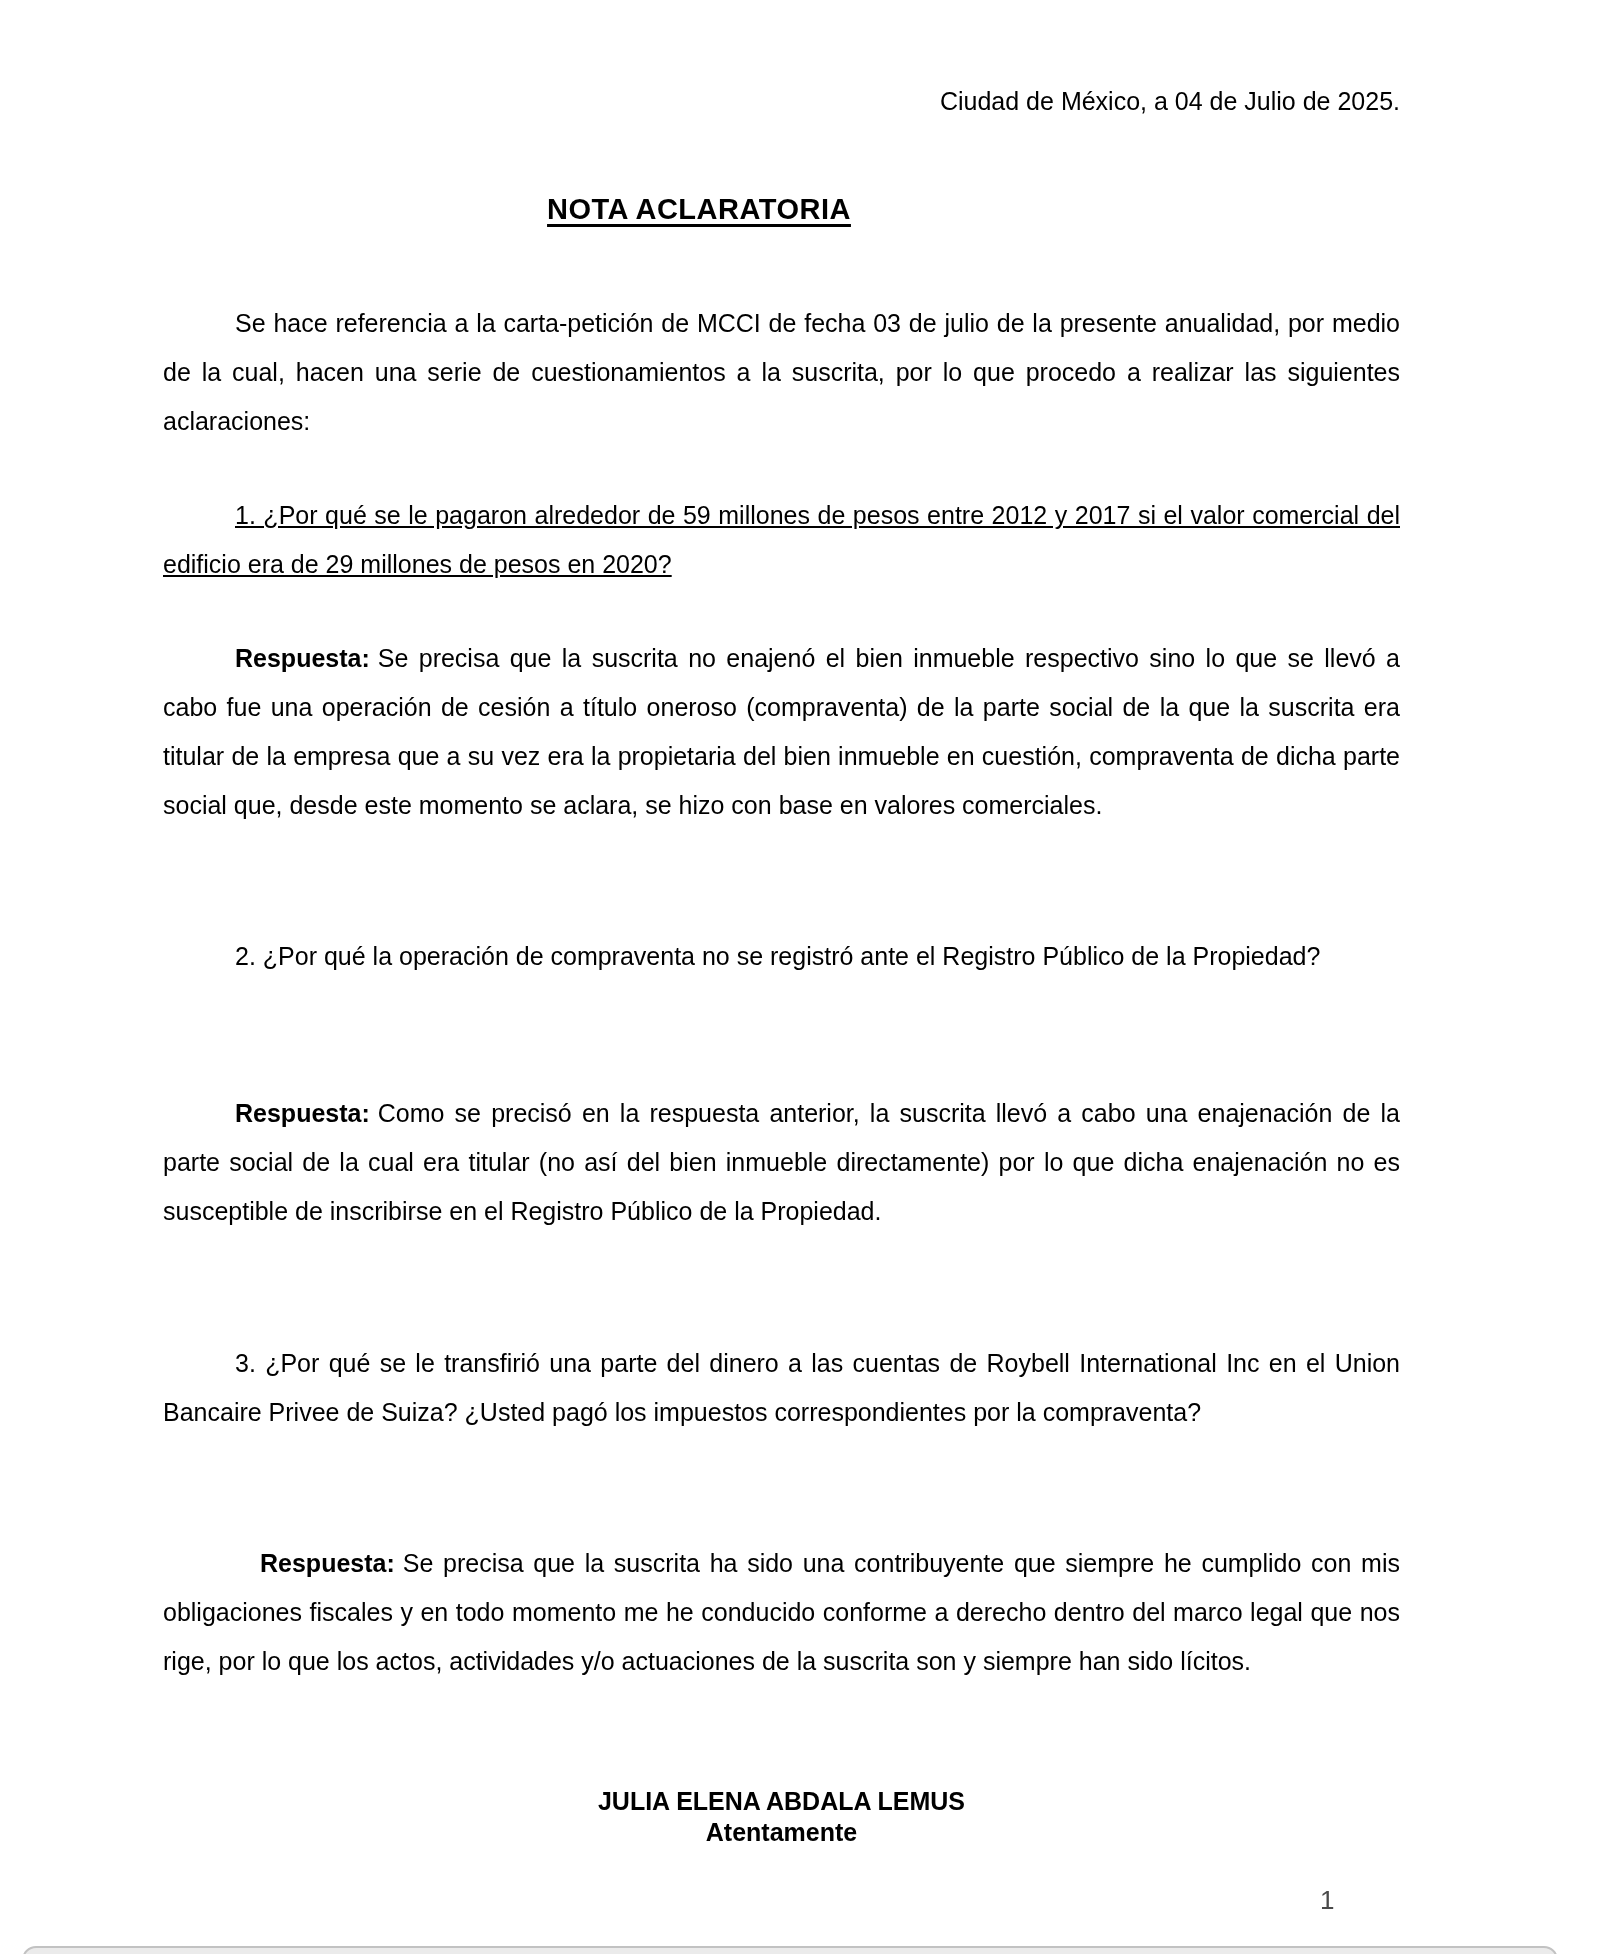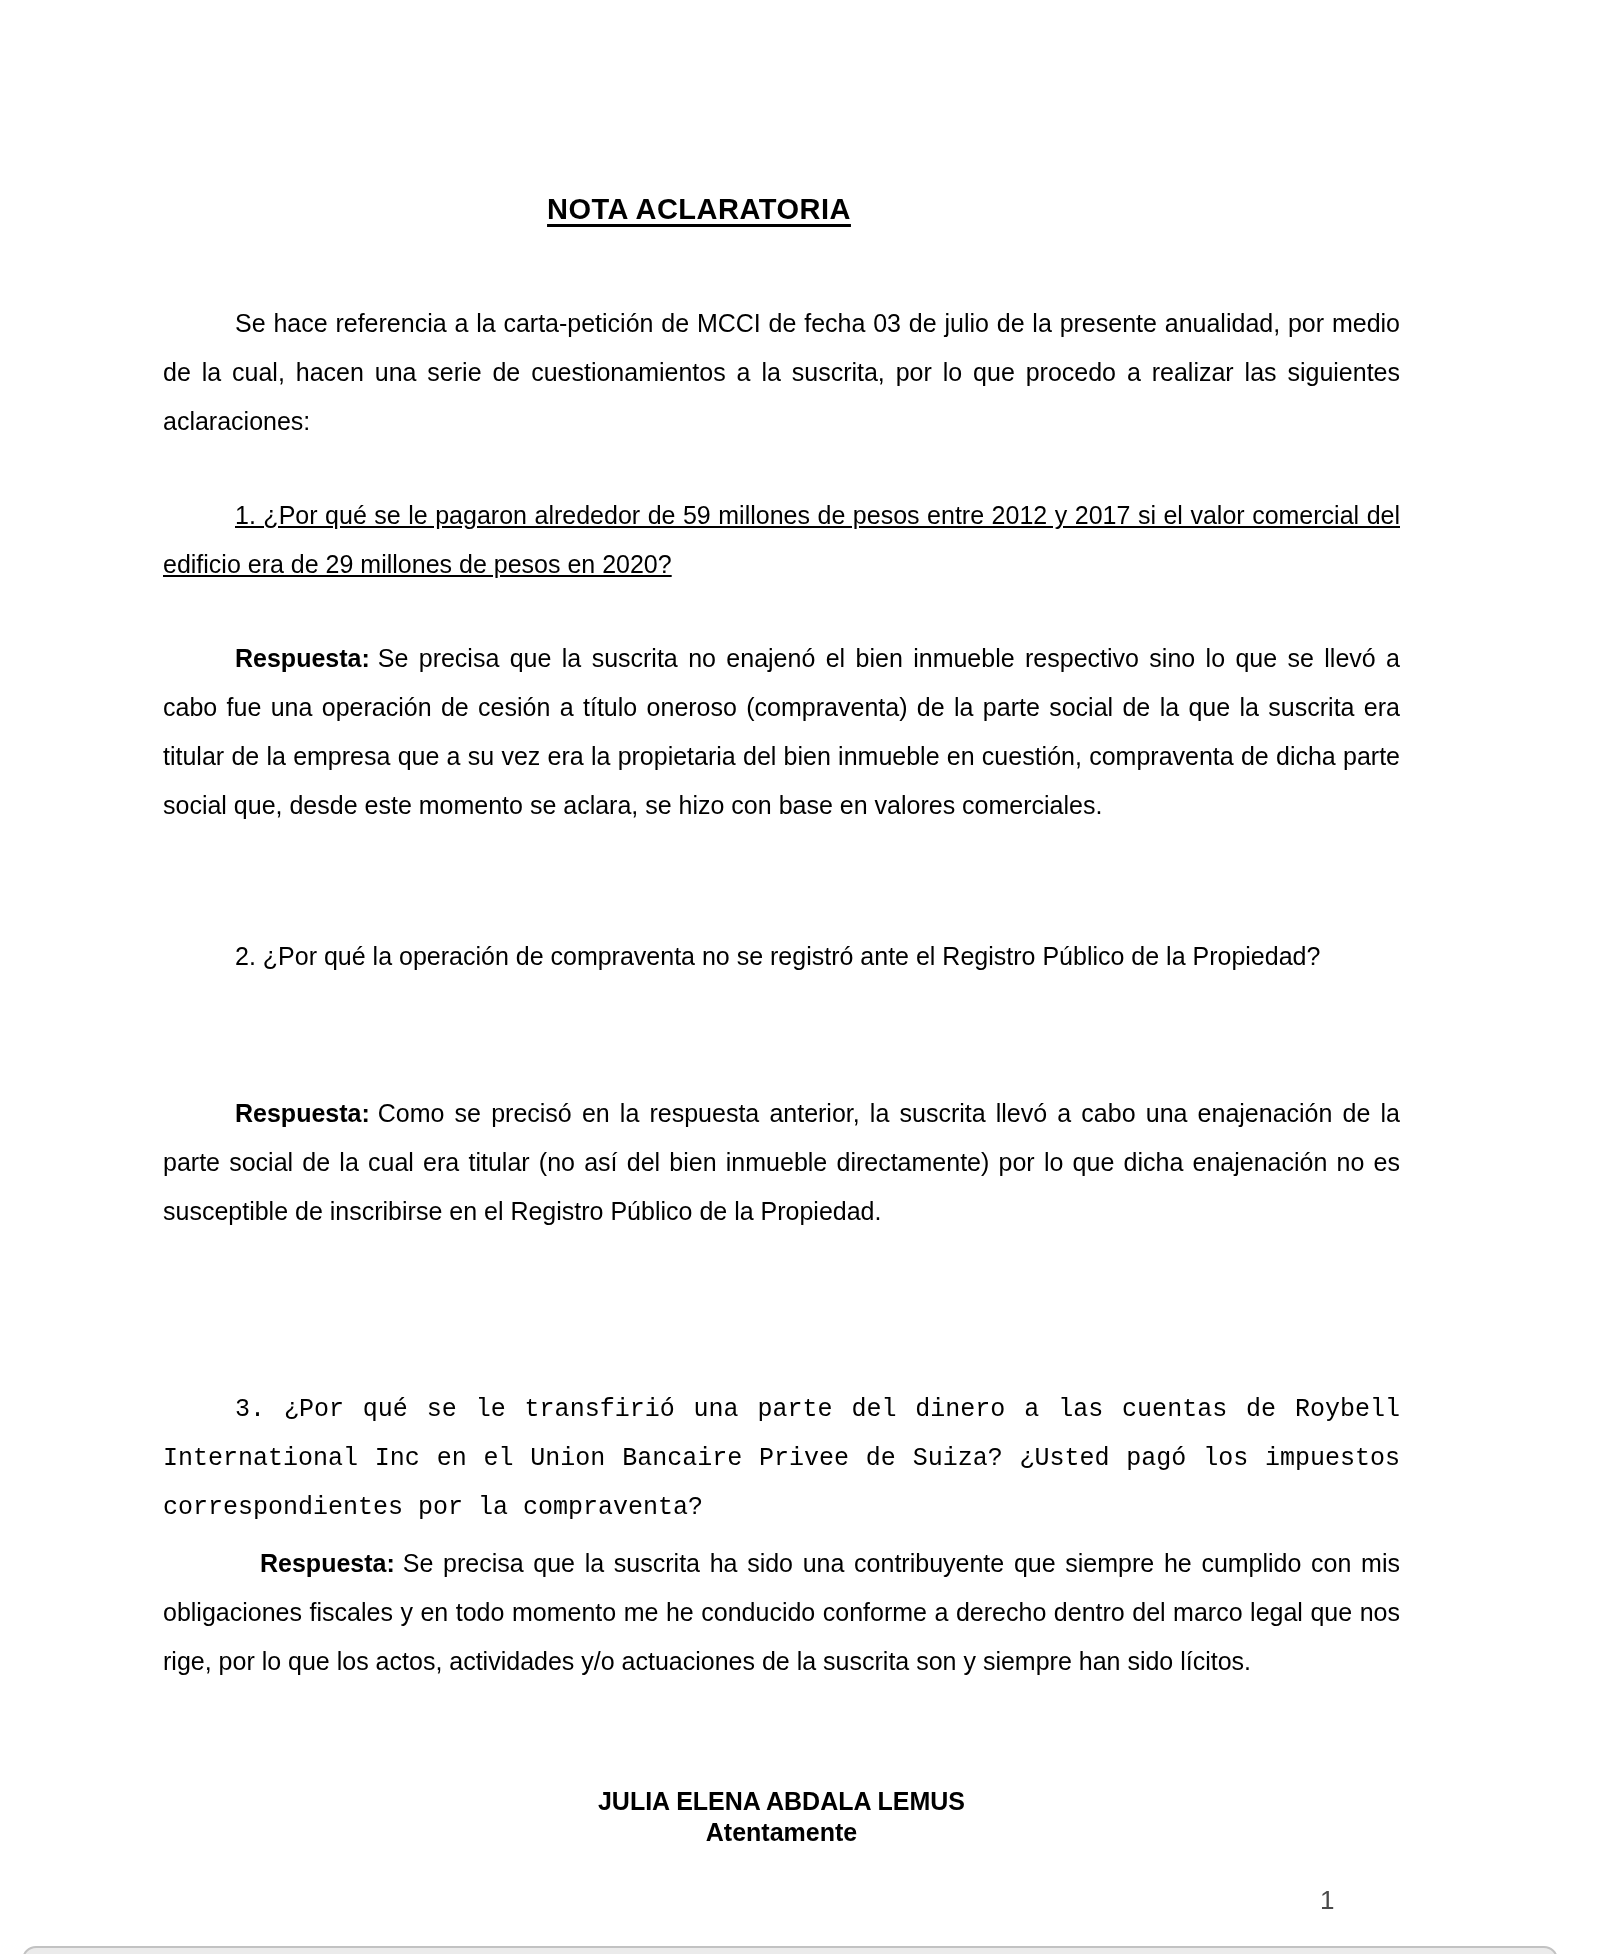--- a/index.html
+++ b/index.html
@@ -49,21 +49,21 @@
     text-indent: 72px;
   }
   .para.indent-lg {
     text-indent: 97px;
   }
   .para-intro { top: 299px; }
   .para-q1   { top: 491px; text-decoration: underline; }
   .para-a1   { top: 634px; }
   .para-q2   { top: 932px; }
   .para-a2   { top: 1089px; }
-  .para-q3   { top: 1385px; font-family: Liberation Mono, monospace; }
+  .para-q3   { top: 1339px; }
   .para-a3   { top: 1539px; }
   .answer-label {
     font-weight: bold;
     margin-right: 8px;
   }
   .signature {
     position: absolute;
     left: 163px;
     top: 1786px;
     width: 1237px;
@@ -89,20 +89,21 @@
     border: 2px solid #c2c2c2;
     border-radius: 14px;
     box-sizing: border-box;
   }
 </style>
 </head>
 <body>
 
 <div class="page">
 
+  <div class="block date-line">Ciudad de México, a 04 de Julio de 2025.</div>
 
   <div class="doc-title">NOTA ACLARATORIA</div>
 
   <div class="block para para-intro"><span>Se hace referencia a la carta-petición de MCCI de fecha 03 de julio de la presente anualidad, por medio de la cual, hacen una serie de cuestionamientos a la suscrita, por lo que procedo a realizar las siguientes aclaraciones:</span></div>
 
   <div class="block para para-q1"><span>1. ¿Por qué se le pagaron alrededor de 59 millones de pesos entre 2012 y 2017 si el valor comercial del edificio era de 29 millones de pesos en 2020?</span></div>
 
   <div class="block para para-a1"><span class="answer-label">Respuesta:</span><span>Se precisa que la suscrita no enajenó el bien inmueble respectivo sino lo que se llevó a cabo fue una operación de cesión a título oneroso (compraventa) de la parte social de la que la suscrita era titular de la empresa que a su vez era la propietaria del bien inmueble en cuestión, compraventa de dicha parte social que, desde este momento se aclara, se hizo con base en valores comerciales.</span></div>
 
   <div class="block para para-q2"><span>2. ¿Por qué la operación de compraventa no se registró ante el Registro Público de la Propiedad?</span></div>

